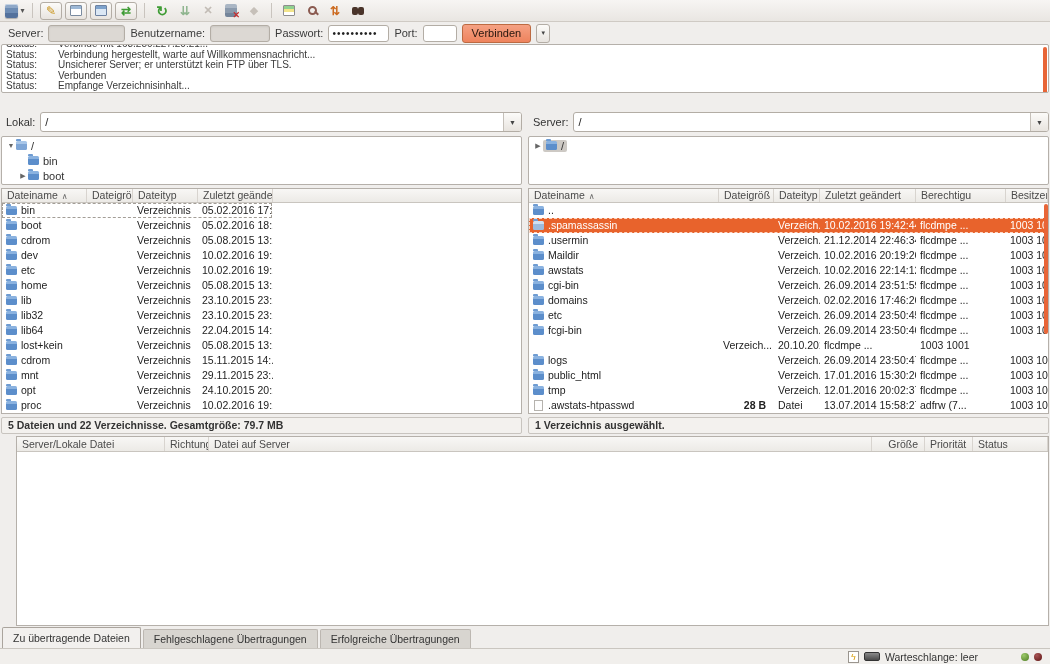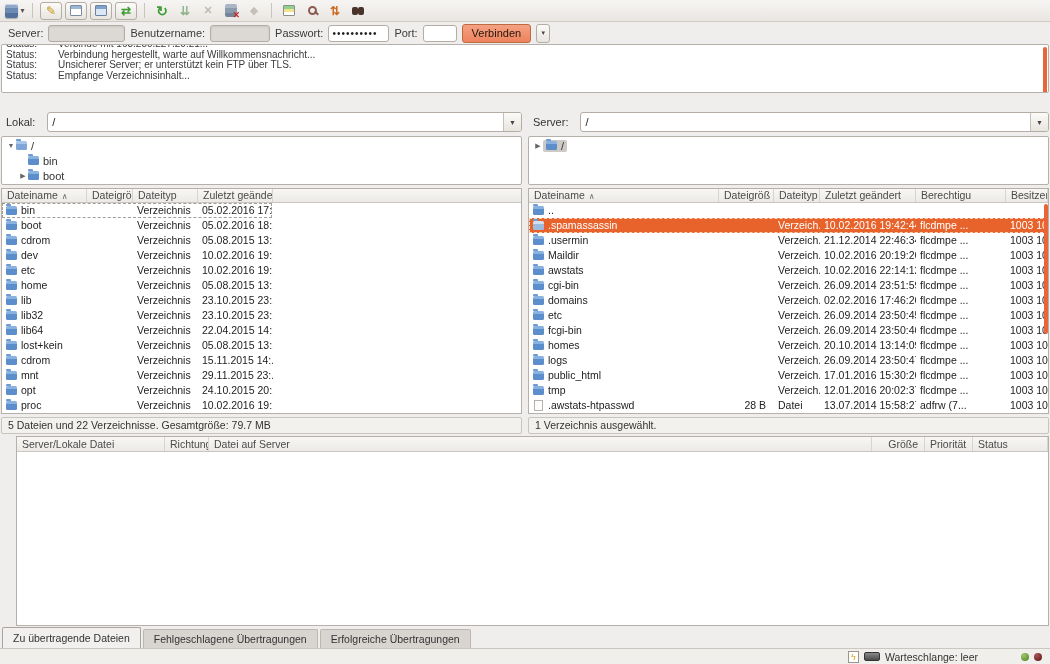--- a/index.html
+++ b/index.html
@@ -66,21 +66,21 @@
   .log-line { height:10.5px; line-height:10.5px; white-space:nowrap; }
   .log-label { display:inline-block; width:52px; }
   .log-scroll { position:absolute; right:1px; top:2px; width:4px; height:56px;
     background:#e86537; border-radius:2px; }
 
   
   .pane { position:absolute; top:108px; height:326px; }
   .pane.local { left:1px; width:521px; }
   .pane.remote { left:528px; width:521px; }
   .pathbar { position:absolute; top:2px; left:0; right:0; height:24px; display:flex;
-    align-items:center; gap:12px; padding-left:5px; font-size:11px; }
+    align-items:center; gap:5px; padding-left:5px; font-size:11px; }
   .combo { flex:1; height:20px; border:1px solid #b3ada5; border-radius:3px; background:#fff;
     display:flex; align-items:stretch; overflow:hidden; }
   .combo-text { flex:1; font-size:11px; line-height:18px; padding-left:4px; color:#222; }
   .combo-btn { width:18px; border-left:1px solid #c5c0b9; background:linear-gradient(#fcfbf9,#e8e4df);
     display:flex; align-items:center; justify-content:center; font-size:7px; color:#444; }
   .tree { position:absolute; top:28px; left:0; right:0; height:49px; background:#fff;
     border:1px solid #b5b0aa; border-radius:2px; overflow:hidden; font-size:11px; padding-top:1px; }
   .tree-row { height:15px; display:flex; align-items:center; }
   .expander { width:10px; text-align:center; font-size:7px; color:#666; flex:none; }
   .tree-sel { display:inline-flex; align-items:center; background:#cdc9c4; border-radius:2px; padding:0 3px; }
@@ -97,32 +97,32 @@
     border:1px solid #b5b0aa; }
   .lheader { display:grid; height:14px; background:linear-gradient(#f8f7f5,#eceae6);
     border-bottom:1px solid #c9c5bf; font-size:10.5px; color:#4a4a4a; }
   .hcell { border-right:1px solid #d8d4cf; padding-left:5px; white-space:nowrap; overflow:hidden;
     line-height:13px; }
   .hcell .sort { font-size:8px; color:#666; margin-left:4px; }
   .lbody { position:absolute; top:14px; left:0; right:0; bottom:0; overflow:hidden; }
   .lrow { display:grid; height:15px; font-size:10.5px; color:#222; position:relative; }
   .cell { white-space:nowrap; overflow:hidden; line-height:15px; padding-left:4px;
     display:flex; align-items:center; }
-  .cell.num { justify-content:flex-end; padding-right:8px; display:block; text-align:right; }
+  .cell.num { justify-content:flex-end; padding-right:8px; display:block; text-align:right;font-weight:bold; }
   .grid-local { grid-template-columns:85px 46px 65px 75px 1fr; }
   .grid-remote { grid-template-columns:190px 55px 46px 96px 90px 1fr; }
   .lrow.selected { background:#e8632c; color:#fff; outline:1px dashed rgba(255,236,224,.85); outline-offset:-1px; }
   .lrow.selected .folder { background:linear-gradient(180deg,#cfe0f2 0 3px,#9dbbdd 3px); }
   .focus-rect { position:absolute; left:0; top:0; width:270px; height:15px;
     outline:1px dashed #a39e97; outline-offset:-1px; pointer-events:none; }
   .list-scroll { position:absolute; right:0; top:1px; width:4px; height:130px;
     background:#e86537; border-radius:2px; }
   .pstatus { position:absolute; top:309px; left:0; right:0; height:17px; background:#f3f1ee;
     border:1px solid #c8c4bf; border-radius:2px; font-size:10.5px; color:#333;
-    line-height:15px; padding-left:6px; white-space:nowrap; overflow:hidden; }
+    line-height:15px; padding-left:6px; white-space:nowrap; overflow:hidden;font-weight:bold; }
 
   
   .queue { position:absolute; top:436px; left:16px; right:1px; height:190px; background:#fff;
     border:1px solid #b5b0aa; }
   .qheader { display:grid; grid-template-columns:148px 44px 663px 53px 48px 1fr; height:15px;
     background:linear-gradient(#f8f7f5,#eceae6); border-bottom:1px solid #c9c5bf;
     font-size:10.5px; color:#4a4a4a; }
   .qheader .hcell { line-height:14px; }
   .qheader .hcell.num { text-align:right; padding-right:6px; display:block; }
 
@@ -212,20 +212,21 @@
     <span class="qc-input qc-port"></span>
     <span class="qc-connect">Verbinden</span>
     <span class="qc-drop">▾</span>
   </div>
 
   <div class="log">
     <div class="log-lines">
         <div class="log-line"><span class="log-label">Status:</span><span class="log-msg">Verbinde mit 163.250.227.20:21...</span></div>
         <div class="log-line"><span class="log-label">Status:</span><span class="log-msg">Verbindung hergestellt, warte auf Willkommensnachricht...</span></div>
         <div class="log-line"><span class="log-label">Status:</span><span class="log-msg">Unsicherer Server; er unterstützt kein FTP über TLS.</span></div>
+        <div class="log-line"><span class="log-label">Status:</span><span class="log-msg">Verbunden</span></div>
         <div class="log-line"><span class="log-label">Status:</span><span class="log-msg">Empfange Verzeichnisinhalt...</span></div>
       </div>
     <div class="log-scroll"></div>
   </div>
 
   <div class="pane local">
     <div class="pathbar">
       <span>Lokal:</span>
       <span class="combo">
         <span class="combo-text">/</span>
@@ -523,24 +524,20 @@
               <span class="folder"></span>
               <span>fcgi-bin</span>
             </div>
             <div class="cell num"></div>
             <div class="cell">Verzeich...</div>
             <div class="cell">26.09.2014 23:50:46</div>
             <div class="cell">flcdmpe ...</div>
             <div class="cell">1003 1001</div>
           </div>
           <div class="lrow grid-remote">
-            <div class="cell">
-              <span class="folder"></span>
-              <span>homes</span>
-            </div>
             <div class="cell num"></div>
             <div class="cell">Verzeich...</div>
             <div class="cell">20.10.2014 13:14:09</div>
             <div class="cell">flcdmpe ...</div>
             <div class="cell">1003 1001</div>
           </div>
           <div class="lrow grid-remote">
             <div class="cell">
               <span class="folder"></span>
               <span>logs</span>

